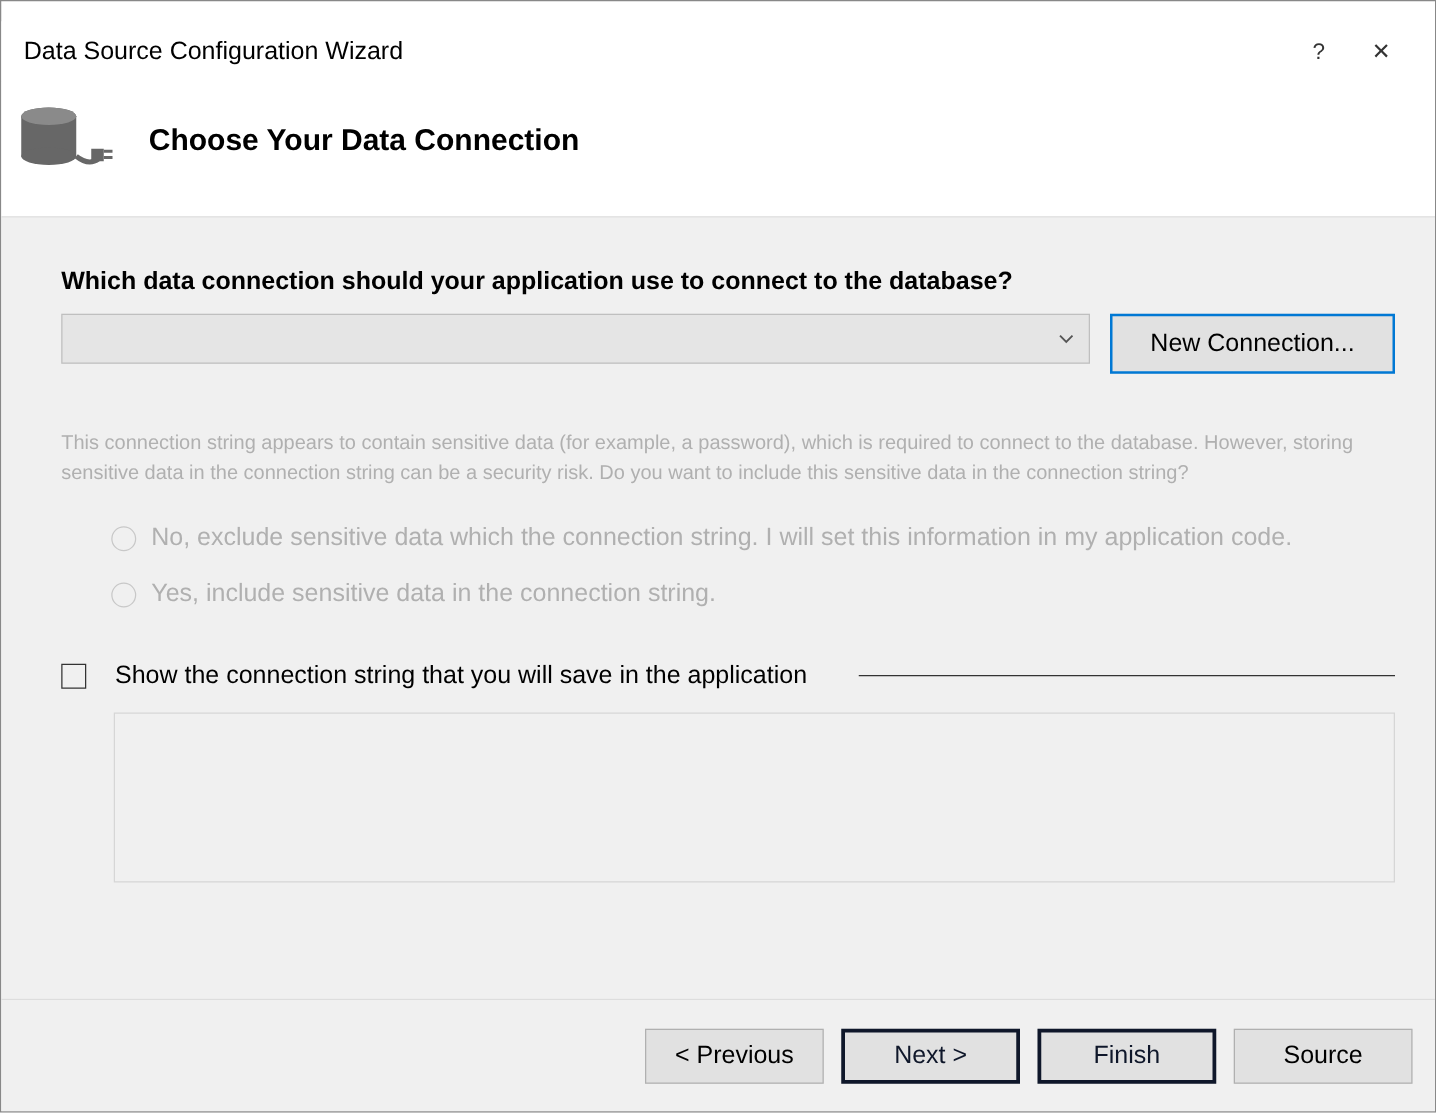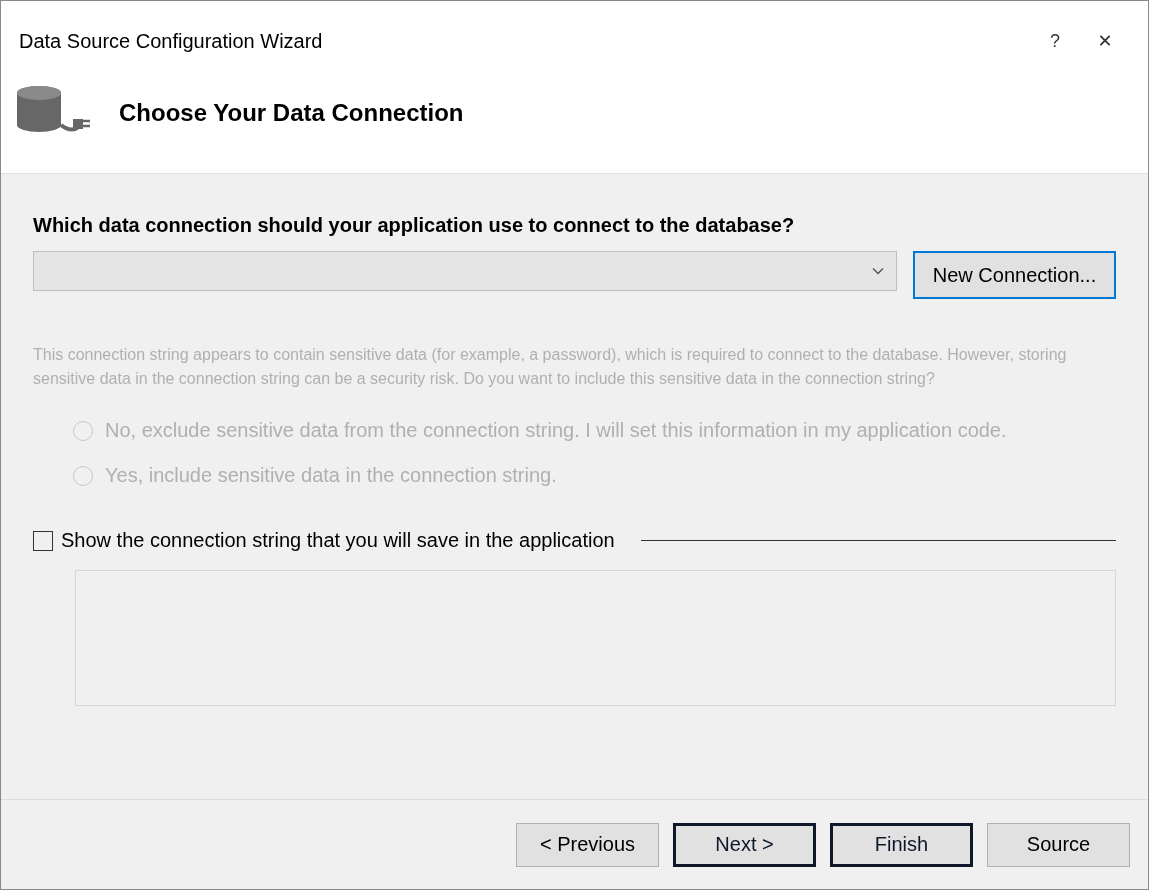--- a/index.html
+++ b/index.html
@@ -53,21 +53,21 @@
   }
   .page-heading {
     font-size: 24px;
     font-weight: 700;
     color: #000;
   }
   .content-area {
     flex: 1;
     background: #f0f0f0;
     border-top: 1px solid #e0e0e0;
-    padding: 40px 32px 20px 32px;
+    padding: 40px 32px 20px 48px;
     display: flex;
     flex-direction: column;
   }
   .question {
     font-size: 20px;
     font-weight: 700;
     margin-bottom: 14px;
   }
   .conn-row {
     display: flex;
@@ -83,21 +83,21 @@
   }
   .dropdown-chevron {
     position: absolute;
     right: 12px;
     top: 50%;
     transform: translateY(-50%);
     font-size: 13px;
     color: #555;
   }
   .new-conn-btn {
-    width: 203px;
+    width: 228px;
     height: 48px;
     background: #e1e1e1;
     border: 2px solid #0078d4;
     font-size: 20px;
     color: #000;
     cursor: pointer;
   }
   .info-text {
     color: #b0b0b0;
     font-size: 16px;
@@ -119,21 +119,21 @@
   .radio-circle {
     width: 20px;
     height: 20px;
     border: 1.5px solid #c8c8c8;
     border-radius: 50%;
     flex-shrink: 0;
   }
   .expand-row {
     display: flex;
     align-items: center;
-    gap: 8px;
+    gap: 23px;
     margin-bottom: 18px;
   }
   .expand-box {
     width: 20px;
     height: 20px;
     border: 1.5px solid #333;
     flex-shrink: 0;
   }
   .expand-label {
     font-size: 20px;
@@ -218,21 +218,21 @@
       </span>
     </div>
     <button class="new-conn-btn">New Connection...</button>
   </div>
 
   <div class="info-text">This connection string appears to contain sensitive data (for example, a password), which is required to connect to the database. However, storing sensitive data in the connection string can be a security risk. Do you want to include this sensitive data in the connection string?</div>
 
   <div class="radio-group">
     <div class="radio-row">
       <span class="radio-circle"></span>
-      <span>No, exclude sensitive data from the connection string. I will set this information in my application code.</span>
+      <span>No, exclude sensitive data which the connection string. I will set this information in my application code.</span>
     </div>
     <div class="radio-row">
       <span class="radio-circle"></span>
       <span>Yes, include sensitive data in the connection string.</span>
     </div>
   </div>
 
   <div class="expand-row">
     <span class="expand-box"></span>
     <span class="expand-label">Show the connection string that you will save in the application</span>

